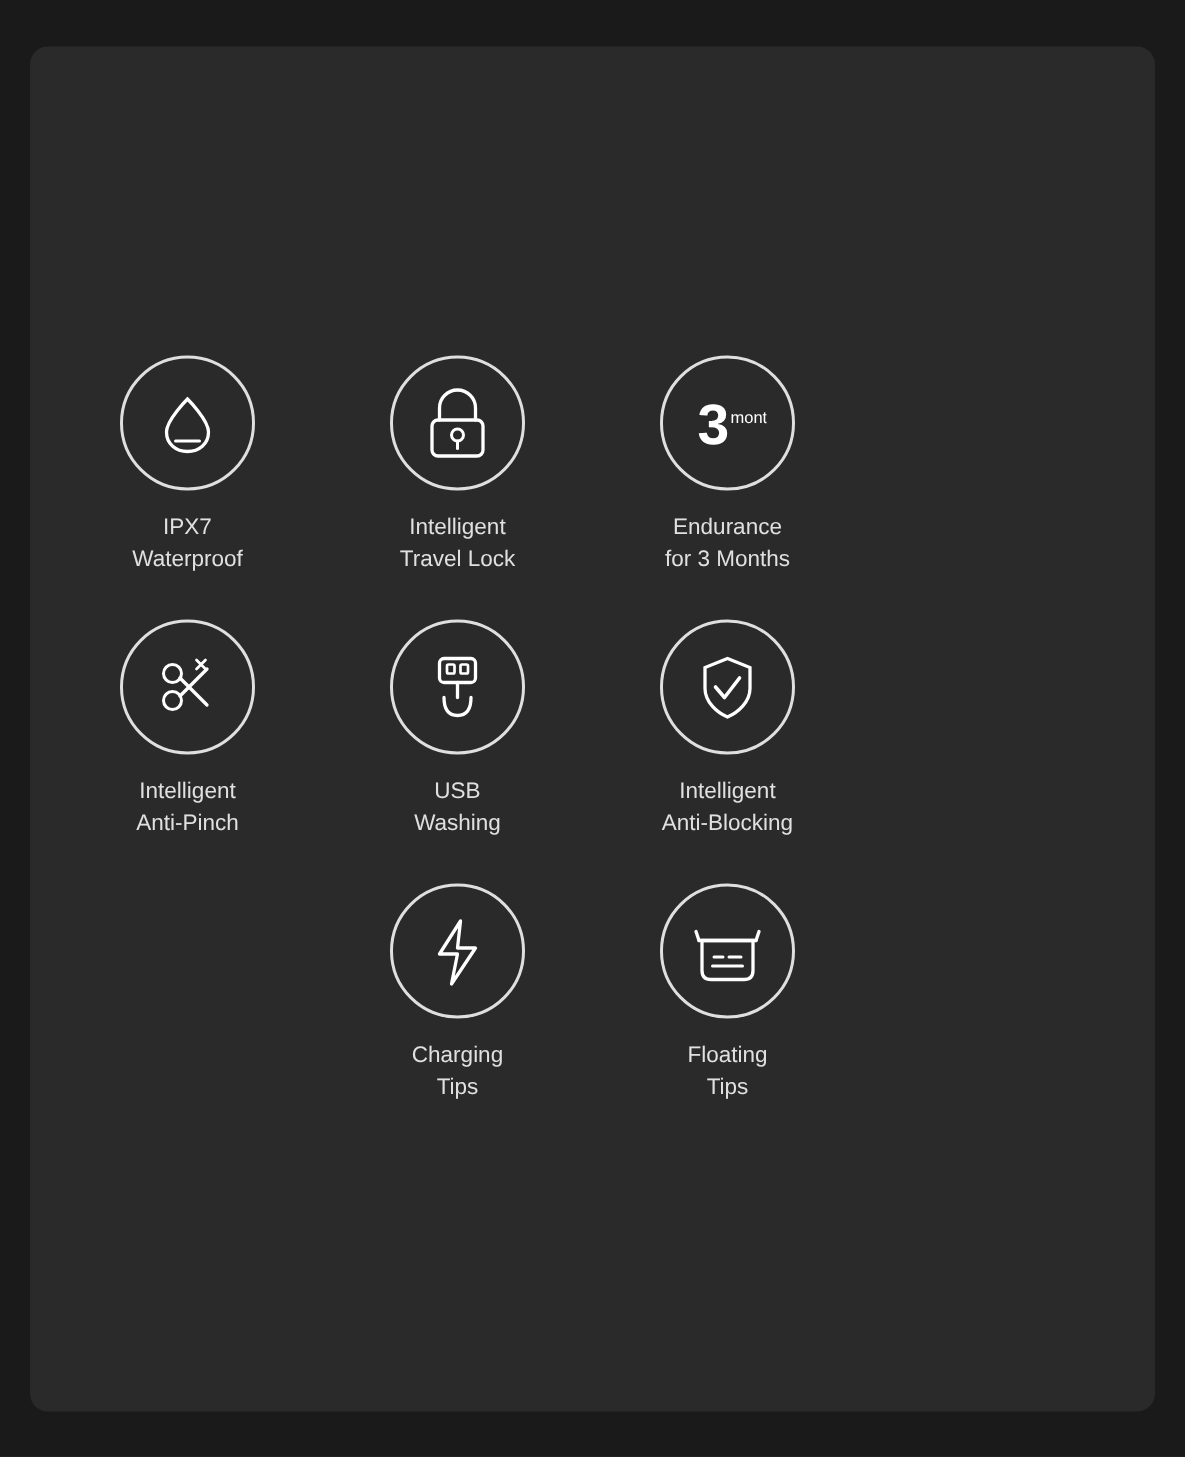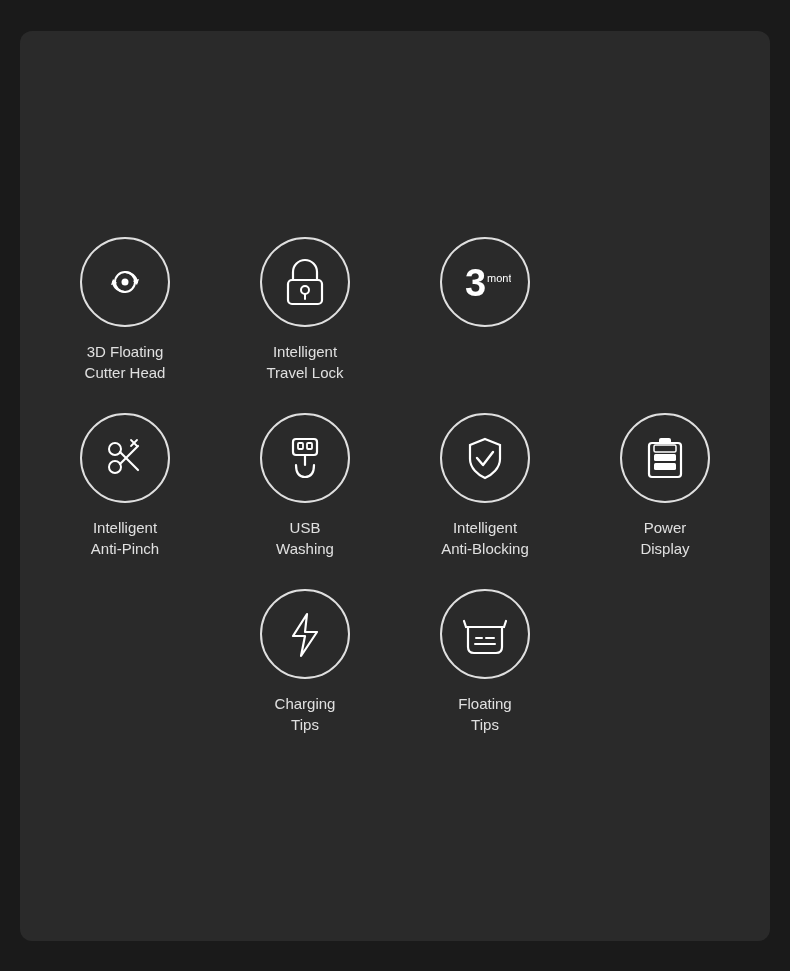--- a/index.html
+++ b/index.html
@@ -82,39 +82,33 @@
       line-height: 1.4;
     }
   </style>
 </head>
 <body>
 
 <div class="card">
 
   <div class="grid">
 
-
-    <div class="feature-item">
-      <div class="icon-circle">
-        <svg width="50" height="50" viewBox="0 0 50 50">
-
-          <circle cx="25" cy="25" r="10" fill="none" stroke="white" stroke-width="2"></circle>
-
-          <path d="M25 15 A12 12 0 0 1 37 25" fill="none" stroke="white" stroke-width="2.2" stroke-linecap="round"></path>
-          <polygon points="39,22 37,28 33,24" fill="white"></polygon>
-
-          <path d="M25 35 A12 12 0 0 1 13 25" fill="none" stroke="white" stroke-width="2.2" stroke-linecap="round"></path>
-          <polygon points="11,28 13,22 17,26" fill="white"></polygon>
-
-          <circle cx="25" cy="25" r="3.5" fill="white"></circle>
-        </svg>
-      </div>
-      <div class="feature-label" style="white-space:pre-line">3D Floating
-Cutter Head</div>
-    </div>
+    <div class="feature-item">
+      <div class="icon-circle">
+        <svg width="44" height="44" viewBox="0 0 44 44">
+
+          <path d="M22 6 C22 6 8 20 8 28 C8 36 14.3 41 22 41 C29.7 41 36 36 36 28 C36 20 22 6 22 6Z" fill="none" stroke="white" stroke-width="2.2"></path>
+
+          <line x1="14" y1="34" x2="30" y2="34" stroke="white" stroke-width="2" stroke-linecap="round"></line>
+        </svg>
+      </div>
+      <div class="feature-label" style="white-space:pre-line">IPX7
+Waterproof</div>
+    </div>
+
 
     <div class="feature-item">
       <div class="icon-circle">
         <svg width="44" height="48" viewBox="0 0 44 48">
 
           <path d="M10 22 L10 14 A12 12 0 0 1 34 14 L34 22" fill="none" stroke="white" stroke-width="2.2" stroke-linecap="round"></path>
 
           <rect x="5" y="22" width="34" height="24" rx="4" ry="4" fill="none" stroke="white" stroke-width="2.2"></rect>
 
           <circle cx="22" cy="32" r="4" fill="none" stroke="white" stroke-width="2"></circle>
@@ -128,20 +122,22 @@
 
     <div class="feature-item">
       <div class="icon-circle">
         <svg width="52" height="44" viewBox="0 0 52 44">
 
           <text x="6" y="36" font-size="38" font-weight="bold" fill="white" font-family="Arial">3</text>
 
           <text x="28" y="22" font-size="11" fill="white" font-family="Arial">months</text>
         </svg>
       </div>
+      <div class="feature-label" style="white-space:pre-line">Endurance
+for 3 Months</div>
     </div>
   </div>
 
   <div class="grid-bottom">
 
     <div class="feature-item">
       <div class="icon-circle">
         <svg width="46" height="46" viewBox="0 0 46 46">
 
           <circle cx="13" cy="14" r="6" fill="none" stroke="white" stroke-width="2"></circle>
@@ -181,36 +177,20 @@
 
           <path d="M23 4 L38 10 L38 24 C38 33 30 40 23 43 C16 40 8 33 8 24 L8 10 Z" fill="none" stroke="white" stroke-width="2.2"></path>
 
           <polyline points="15,23 21,30 31,17" fill="none" stroke="white" stroke-width="2.4" stroke-linecap="round" stroke-linejoin="round"></polyline>
         </svg>
       </div>
       <div class="feature-label" style="white-space:pre-line">Intelligent
 Anti-Blocking</div>
     </div>
 
-    <div class="feature-item">
-      <div class="icon-circle">
-        <svg width="40" height="50" viewBox="0 0 40 50">
-
-          <rect x="4" y="10" width="32" height="34" rx="3" fill="none" stroke="white" stroke-width="2.2"></rect>
-
-          <rect x="14" y="5" width="12" height="6" rx="2" fill="white"></rect>
-
-          <rect x="9" y="30" width="22" height="7" rx="1.5" fill="white"></rect>
-          <rect x="9" y="21" width="22" height="7" rx="1.5" fill="white"></rect>
-          <rect x="9" y="12" width="22" height="7" rx="1.5" fill="none" stroke="white" stroke-width="1.5"></rect>
-        </svg>
-      </div>
-      <div class="feature-label" style="white-space:pre-line">Power
-Display</div>
-    </div>
   </div>
 
   <div class="grid-last">
 
     <div></div>
 
     <div class="feature-item">
       <div class="icon-circle">
         <svg width="44" height="50" viewBox="0 0 44 50">
 

